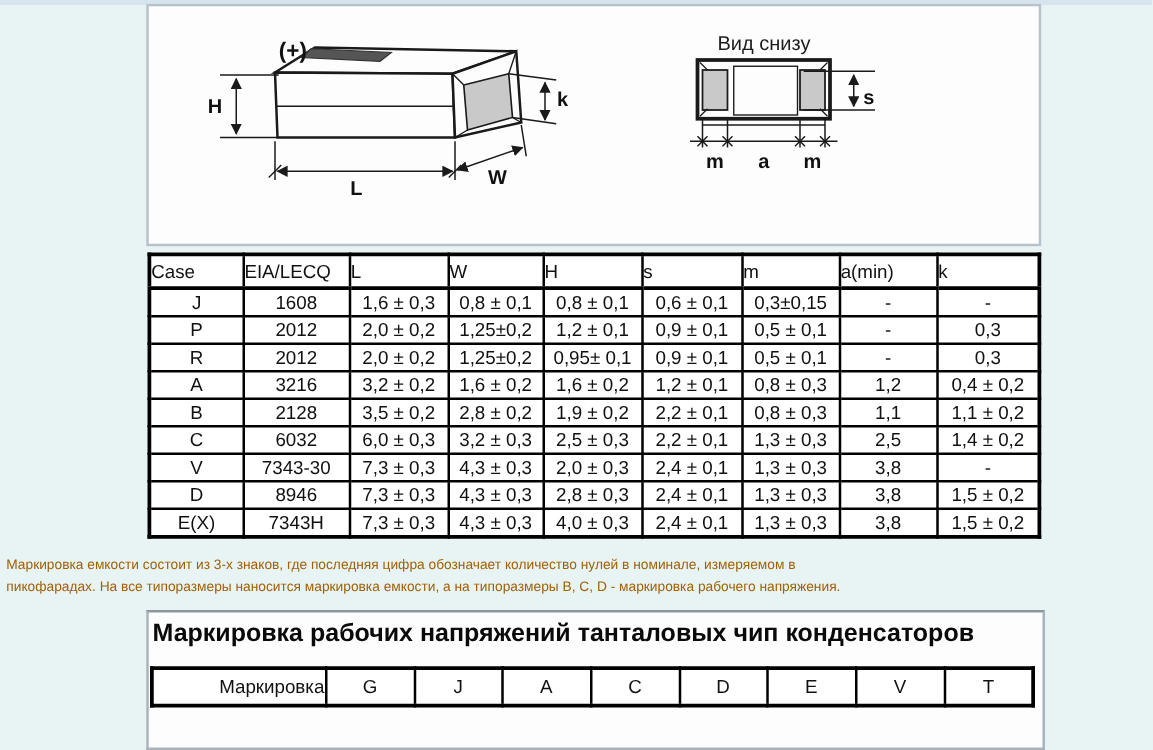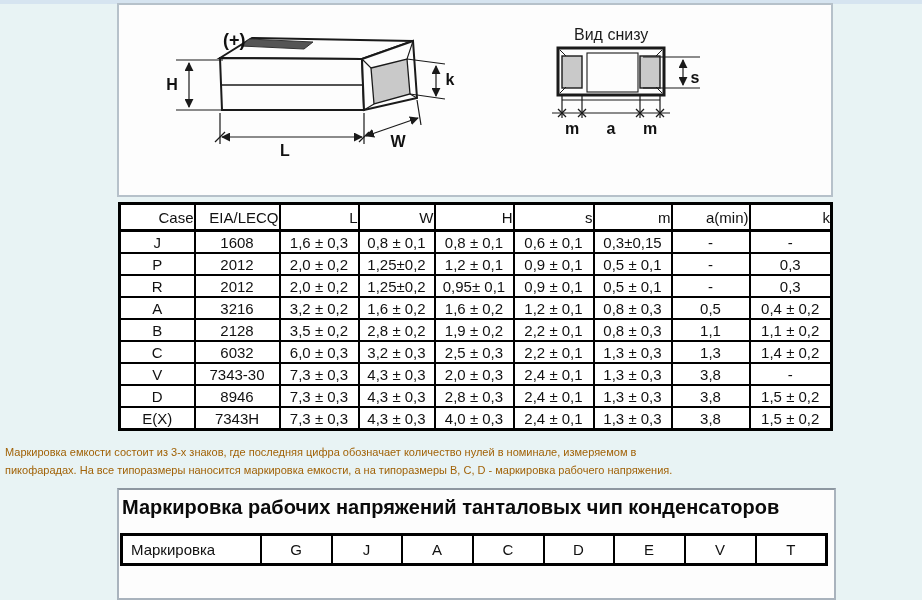--- a/index.html
+++ b/index.html
@@ -10,36 +10,36 @@
          border:2px solid #b6c1ca;box-sizing:border-box;}
   .panel svg{position:absolute;left:0;top:0;}
   svg text{font-family:"Liberation Sans",sans-serif;fill:#111;}
   .dimlbl{font-size:16px;font-weight:bold;}
   .plus{font-size:18px;font-weight:bold;}
   .viewtitle{font-size:16px;font-weight:normal;fill:#1c1c1c;}
 
   table.dims{position:absolute;left:118px;top:202px;border-collapse:collapse;background:#fff;
              border:3px solid #000;table-layout:fixed;}
   table.dims th{border:2px solid #000;border-bottom:3px solid #000;height:24px;
-                font-size:15px;font-weight:normal;text-align:right;padding:0;color:#111;}
+                font-size:15px;font-weight:normal;text-align:left;padding:0;color:#111;}
   table.dims td{border:2px solid #000;height:20px;font-size:15px;text-align:center;
                 padding:0;color:#111;white-space:nowrap;}
 
   .note{position:absolute;left:5px;top:444px;font-size:11px;line-height:17.5px;color:#a16207;}
   .note div{white-space:nowrap;}
 
   .vpanel{position:absolute;left:117px;top:488px;width:719px;height:112px;background:#fdfdfd;
           border:2px solid #a9b3bd;border-top-color:#8d97a0;box-sizing:border-box;}
   .vtitle{position:absolute;left:3px;top:6px;font-size:20px;font-weight:bold;color:#0a0a0a;
           white-space:nowrap;}
   table.volt{position:absolute;left:1px;top:43px;border-collapse:collapse;background:#fff;
              border:3px solid #000;table-layout:fixed;}
   table.volt td{border:2px solid #000;height:27px;font-size:15px;text-align:center;
                 padding:0;color:#111;white-space:nowrap;}
-  table.volt td.lbl{text-align:left;padding-left:8px;}
+  table.volt td.lbl{text-align:right;padding-left:8px;}
 </style>
 </head>
 <body>
 
 <div class="page">
   <div class="topstrip"></div>
 
   <div class="panel">
     <svg width="712" height="190" viewBox="0 0 712 190">
       <defs>
@@ -190,21 +190,21 @@
           <td>0,3</td>
         </tr>
         <tr>
           <td>A</td>
           <td>3216</td>
           <td>3,2 ± 0,2</td>
           <td>1,6 ± 0,2</td>
           <td>1,6 ± 0,2</td>
           <td>1,2 ± 0,1</td>
           <td>0,8 ± 0,3</td>
-          <td>0,5</td>
+          <td>1,2</td>
           <td>0,4 ± 0,2</td>
         </tr>
         <tr>
           <td>B</td>
           <td>2128</td>
           <td>3,5 ± 0,2</td>
           <td>2,8 ± 0,2</td>
           <td>1,9 ± 0,2</td>
           <td>2,2 ± 0,1</td>
           <td>0,8 ± 0,3</td>
@@ -212,21 +212,21 @@
           <td>1,1 ± 0,2</td>
         </tr>
         <tr>
           <td>C</td>
           <td>6032</td>
           <td>6,0 ± 0,3</td>
           <td>3,2 ± 0,3</td>
           <td>2,5 ± 0,3</td>
           <td>2,2 ± 0,1</td>
           <td>1,3 ± 0,3</td>
-          <td>1,3</td>
+          <td>2,5</td>
           <td>1,4 ± 0,2</td>
         </tr>
         <tr>
           <td>V</td>
           <td>7343-30</td>
           <td>7,3 ± 0,3</td>
           <td>4,3 ± 0,3</td>
           <td>2,0 ± 0,3</td>
           <td>2,4 ± 0,1</td>
           <td>1,3 ± 0,3</td>

